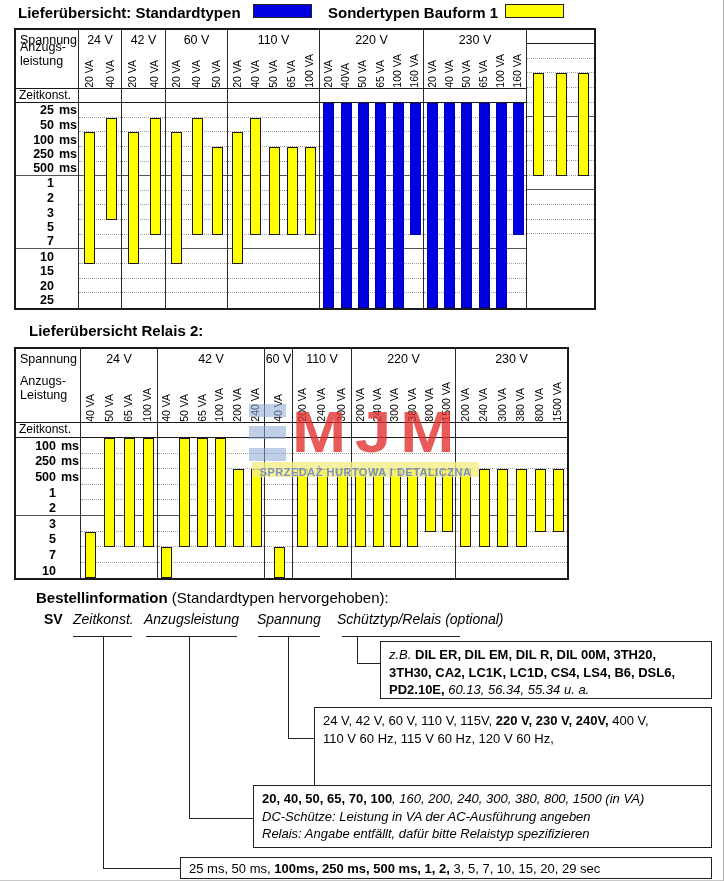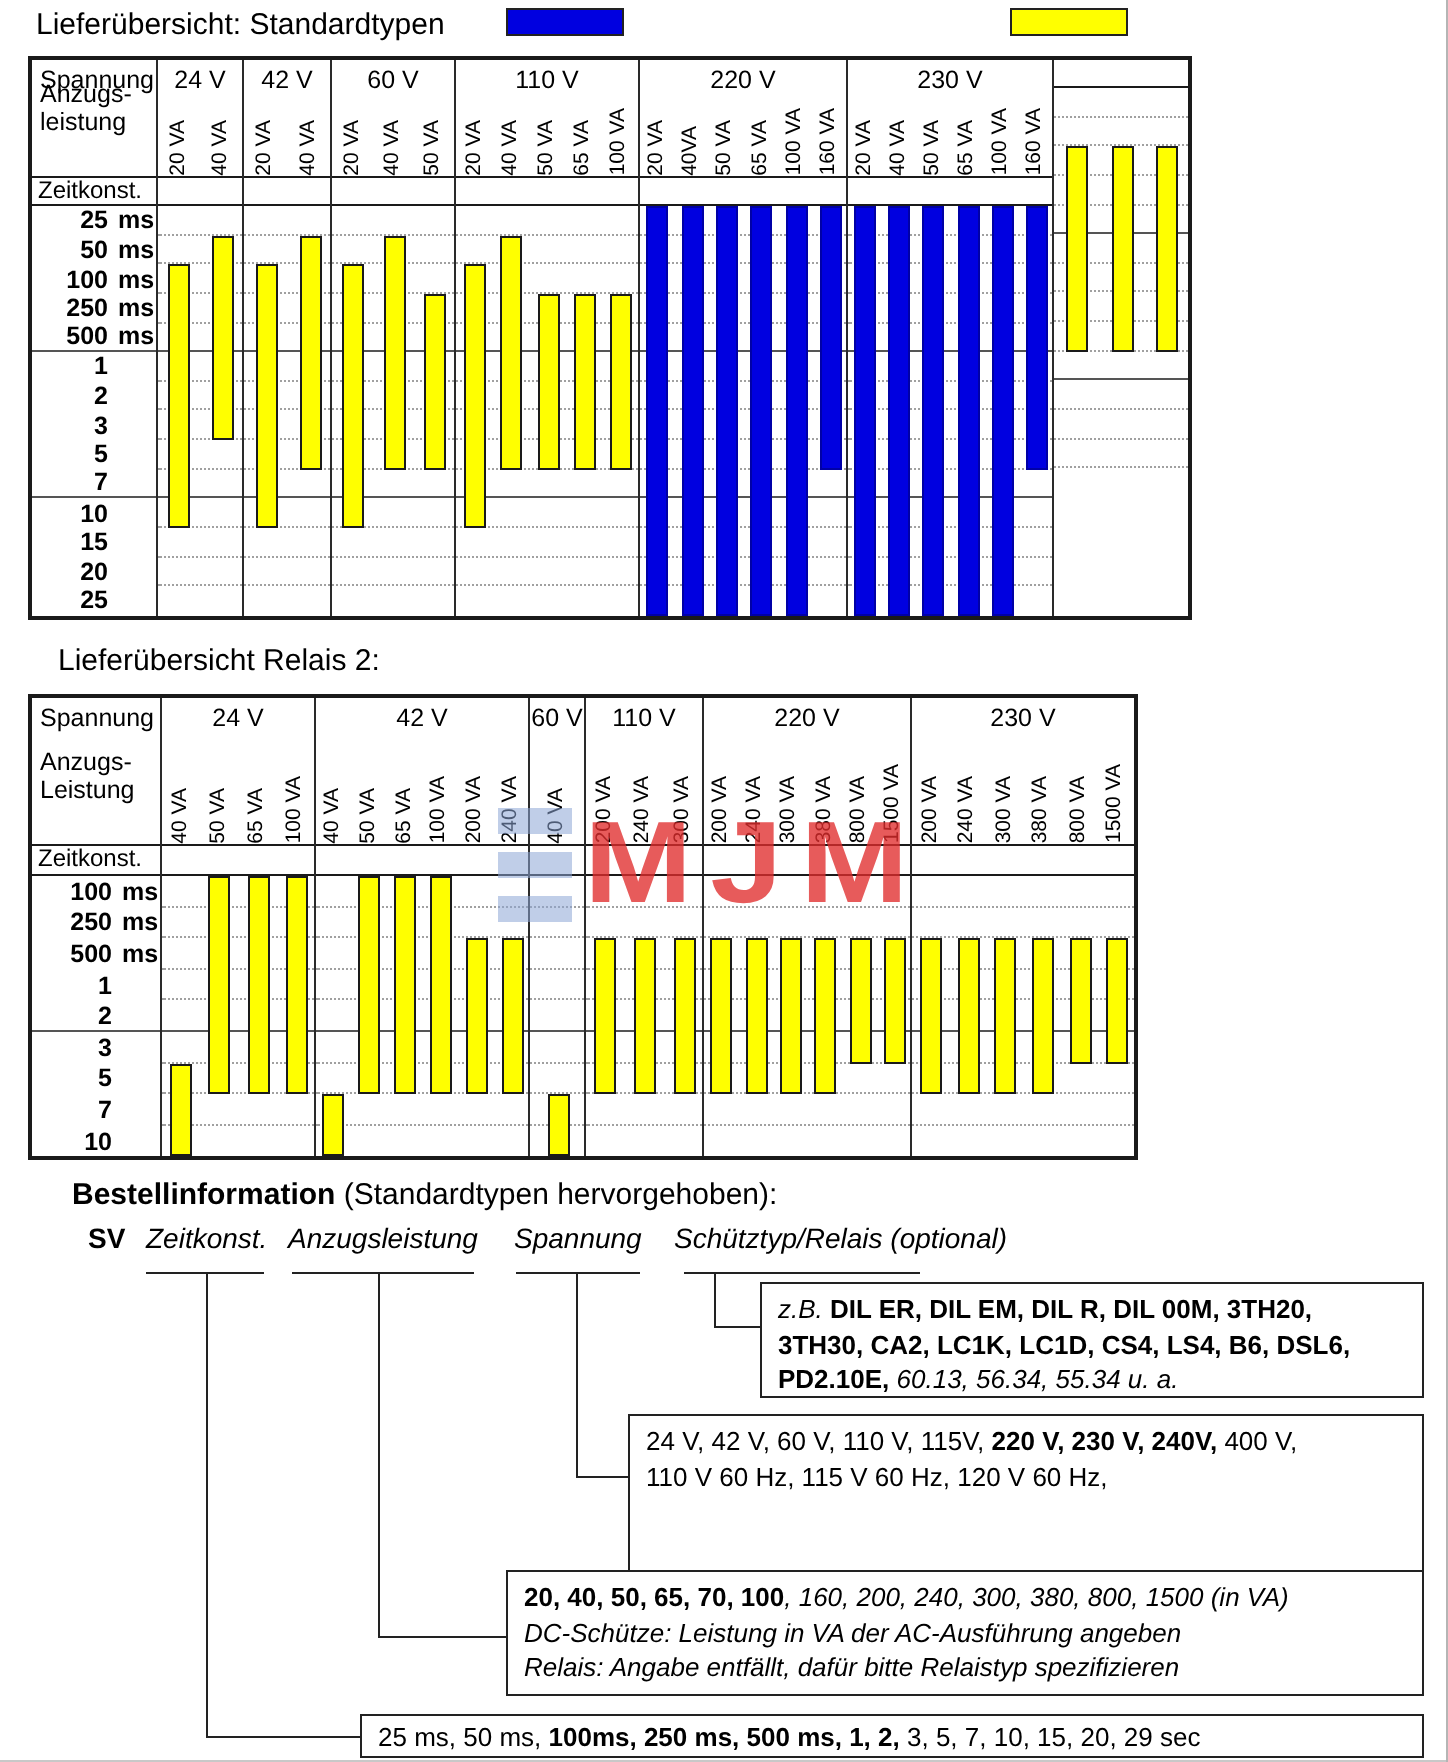--- a/index.html
+++ b/index.html
@@ -1,20 +1,20 @@
 <!DOCTYPE html>
 <html><head>
 <meta charset="utf-8">
 <style>
   html,body{margin:0;padding:0;background:#e8e8e8;}
   .page{position:relative;width:724px;height:881px;background:#fff;
         font-family:"Liberation Sans","DejaVu Sans",sans-serif;color:#000;overflow:hidden;
         box-shadow:inset -1px 0 0 #b5b5b5, inset 0 -1px 0 #c8c8c8;}
   .abs{position:absolute;}
-  .title{font-weight:normal;font-size:15px;white-space:nowrap;}
+  .title{font-weight:bold;font-size:15px;white-space:nowrap;}
   .legend-swatch{width:57px;height:12px;border:1px solid #222;}
 
   
   .ctable{position:absolute;display:flex;border:2px solid #1a1a1a;background:#fff;z-index:1;}
   .col{position:relative;box-sizing:border-box;}
   .datacol{border-left:1px solid #2a2a2a;}
   .hdr{position:relative;border-bottom:1px solid #1a1a1a;box-sizing:border-box;}
   .zrow{position:relative;border-bottom:1px solid #1a1a1a;box-sizing:border-box;
         font-size:12px;padding-left:3px;line-height:13px;white-space:nowrap;}
   .vhead{text-align:center;font-size:12.5px;padding-top:3px;white-space:nowrap;}
@@ -55,20 +55,23 @@
 </style>
 </head>
 <body>
 
 <div class="page">
 
   <div class="abs" style="left:18px;top:4px;">
     <span class="title">Lieferübersicht: Standardtypen</span>
   </div>
   <div class="abs legend-swatch" id="swatch-standard" style="left: 253px; top: 4px; background: rgb(0, 0, 224);"></div>
+  <div class="abs" style="left:328px;top:4px;">
+    <span class="title">Sondertypen Bauform 1</span>
+  </div>
   <div class="abs legend-swatch" id="swatch-sonder" style="left: 505px; top: 4px; background: rgb(255, 255, 0);"></div>
 
   <div id="chart-0" class="ctable" style="left: 14px; top: 28px;">
       <div class="col labelcol" style="width: 62px;">
         <div class="hdr" style="height: 59px;">
           <div class="axis-spannung">Spannung</div>
           <div class="axis-anzugs">
             <div>Anzugs-</div>
             <div>leistung</div>
           </div>
@@ -664,20 +667,23 @@
           <div class="bar" style="left: 97.17px; top: 31.2px; height: 62.4px; width: 11px; background: rgb(255, 255, 0); border-color: rgb(26, 26, 26);"></div>
         </div>
       </div>
     </div>
 
   <div class="watermark">
     <div class="wm-bar" style="top:404px;"></div>
     <div class="wm-bar" style="top:426px;"></div>
     <div class="wm-bar" style="top:448px;"></div>
     <div class="wm-text">MJM</div>
+    <div class="wm-band">
+      <span>SPRZEDAŻ HURTOWA I DETALICZNA</span>
+    </div>
   </div>
 
   <div class="abs" style="left:36px;top:589px;white-space:nowrap;">
     <span style="font-weight:bold;font-size:15px;">Bestellinformation</span><span style="font-size:15px;"> (Standardtypen hervorgehoben):</span>
   </div>
 
   <span class="abs" style="left:44px;top:611px;font-weight:bold;font-size:14px;">SV</span>
   <span class="abs ital" style="left:73px;top:611px;">Zeitkonst.</span>
   <span class="abs ital" style="left:144px;top:611px;">Anzugsleistung</span>
   <span class="abs ital" style="left:257px;top:611px;">Spannung</span>

